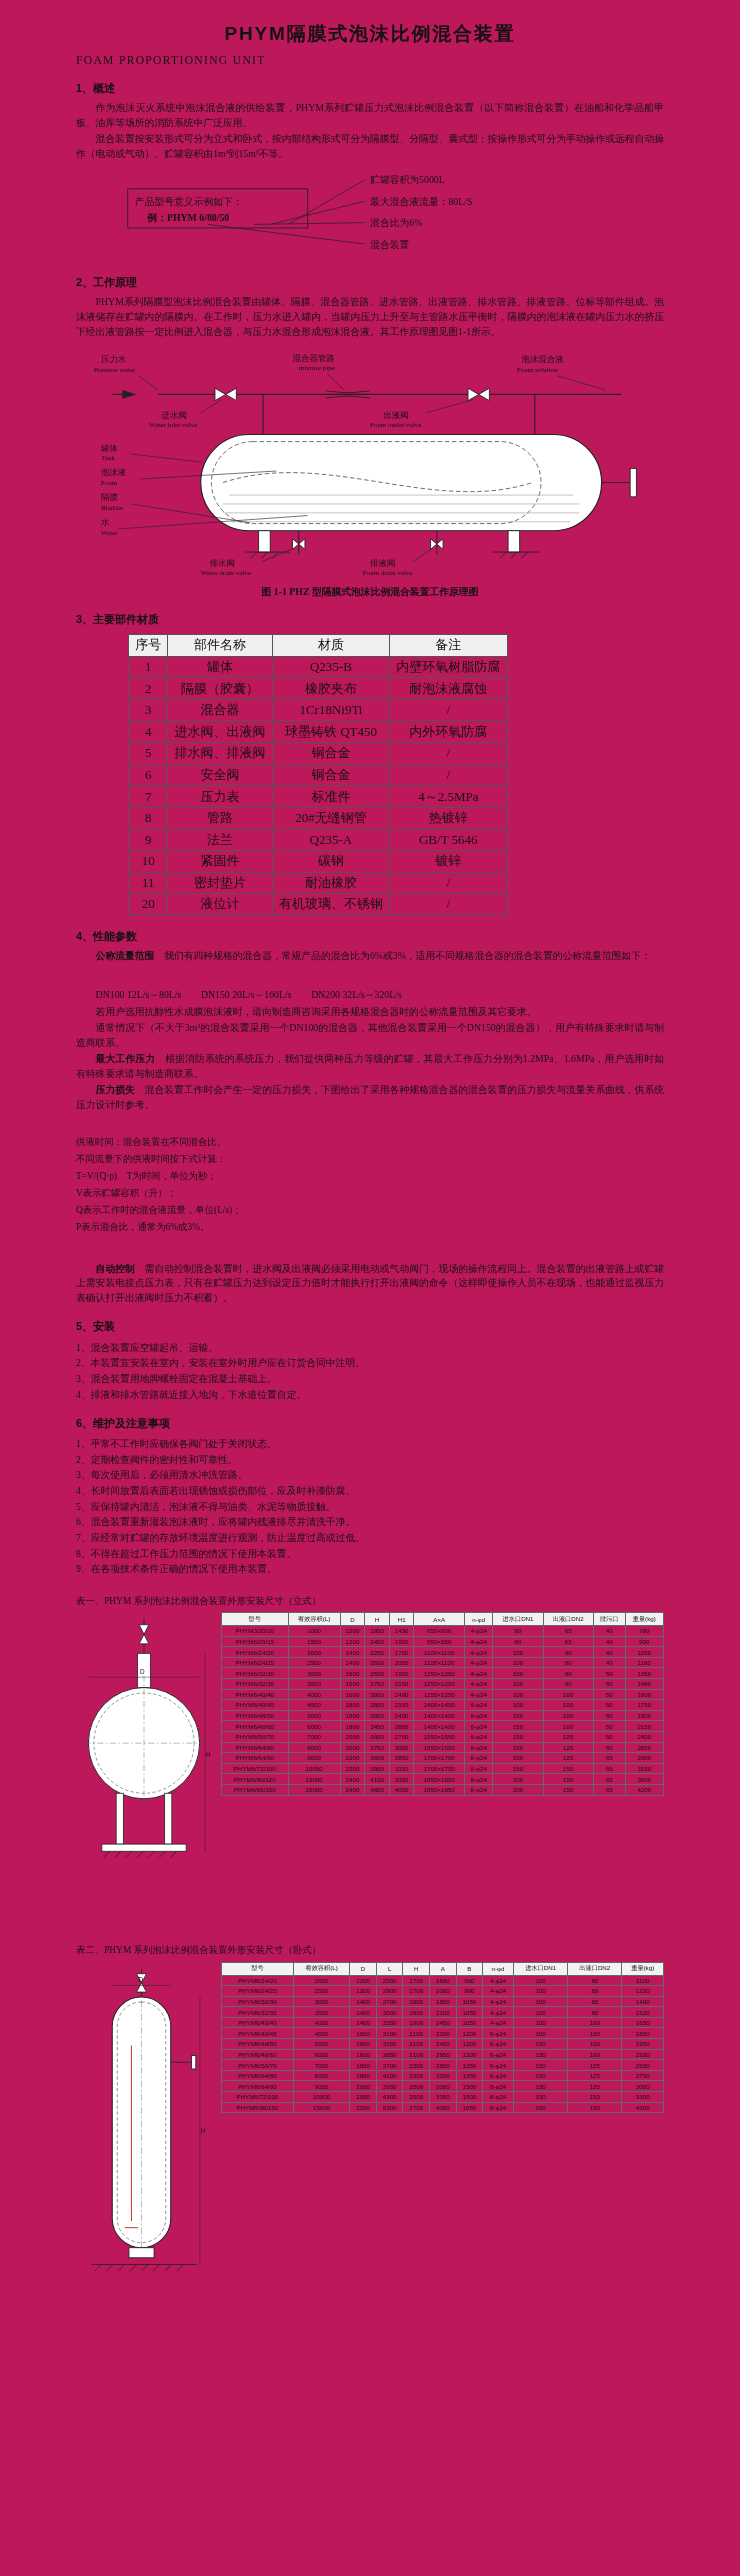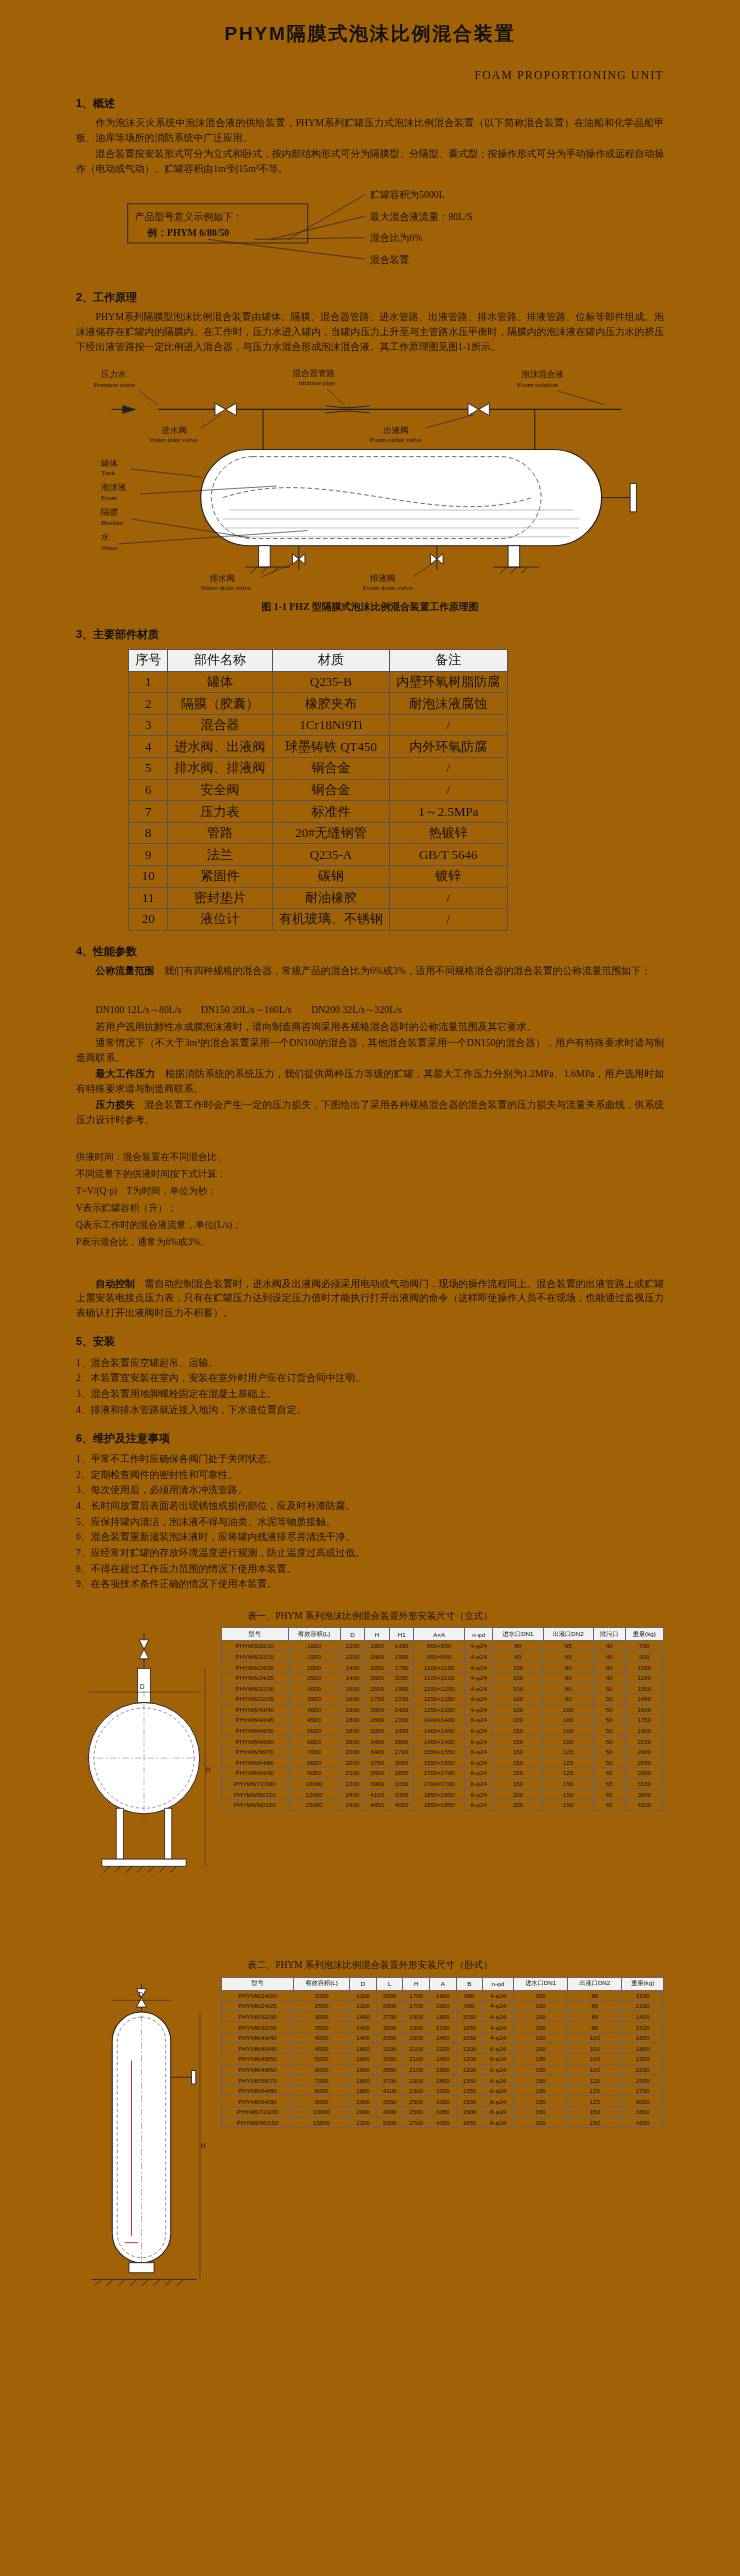--- a/index.html
+++ b/index.html
@@ -1,39 +1,39 @@
 <!DOCTYPE html>
 <html style="font-size:14.3px"><head>
 <meta charset="utf-8">
 <style>
   * { margin:0; padding:0; box-sizing:border-box; }
   html,body { background:#ffffff; }
   .page {
-    width:740px; min-height:2576px; margin:0 auto; background:#a16207;
+    width:740px; min-height:2576px; margin:0 auto; background:#be185d;
     padding:21.4px 76px 36px 76px; color:#111;
     font-family:"Liberation Serif", serif; position:relative;
   }
   .doc-title { font:bold 19px "Liberation Sans", sans-serif; text-align:center; letter-spacing:1.8px; }
-  .doc-subtitle { font-size:11.6px; text-align:right; letter-spacing:1.3px; margin-top:22px; }
+  .doc-subtitle { font-size:11.6px; text-align:left; letter-spacing:1.3px; margin-top:7px; }
   .sec-h { font:bold 11px "Liberation Sans", sans-serif; margin:13.4px 0 5.3px 0; }
   p.body { font-size:9.8px; line-height:1.5; text-indent:2em; margin:1.8px 0; text-align:justify; }
   p.noindent { text-indent:0; margin-left:2em;margin-top:24px; }
   .model-svg { display:block; margin:7.1px 0 0 25px; }
   .fig-svg { display:block; margin:9px auto 0 auto; }
   .fig-cap { text-align:center; font-weight:bold; font-size:9.8px; margin:7.1px 0 1.8px 0; }
   table { border-collapse:collapse; }
   .mat-table { margin:7.1px 0 0 52px; font-size:13px; }
   .mat-table th, .mat-table td { border:0.5px solid #555; padding:1.3px 6.2px; text-align:center; font-weight:normal; }
   .mat-table th { background:#f0f0f0; }
   .flex-chart { display:flex; gap:7.1px; align-items:flex-start; margin-top:9px;flex-direction:column; }
   .supply-block { width:275px; font-size:9.4px; line-height:1.8; padding-top:12.5px; }
   .chart-wrap { flex:1; }
   .list { margin-top:1px; }
   .list .li { font-size:9.8px; line-height:1.6; }
-  .tbl-cap { text-align:center; font-size:9.4px; margin:18px 0 4.5px 0; }
+  .tbl-cap { font-size:9.4px; margin:18px 0 4.5px 0; }
   .tbl-flex { display:flex; gap:9px; align-items:flex-start; }
   .dim-svg { flex:0 0 136px; }
   .big-table { font-size:6.2px; flex:1; font-family:"Liberation Sans", sans-serif; }
   .big-table th, .big-table td { border:0.5px solid #666; padding:1.3px 0.9px; text-align:center; white-space:nowrap; font-weight:normal; }
   .big-table th { background:#f2f2f2; }
   svg text { font-family:"Liberation Serif", serif; fill:#111; }
   .t-cn { font-size:9.5px; }
   .t-en { font-size:8px; }
   .t-box { font-size:11px; }
   .t-dim { font-size:8px; font-family:"Liberation Sans", sans-serif; }
@@ -213,21 +213,21 @@
         <tr>
           <td>6</td>
           <td>安全阀</td>
           <td>铜合金</td>
           <td>/</td>
         </tr>
         <tr>
           <td>7</td>
           <td>压力表</td>
           <td>标准件</td>
-          <td>1～2.5MPa</td>
+          <td>4～2.5MPa</td>
         </tr>
         <tr>
           <td>8</td>
           <td>管路</td>
           <td>20#无缝钢管</td>
           <td>热镀锌</td>
         </tr>
         <tr>
           <td>9</td>
           <td>法兰</td>

